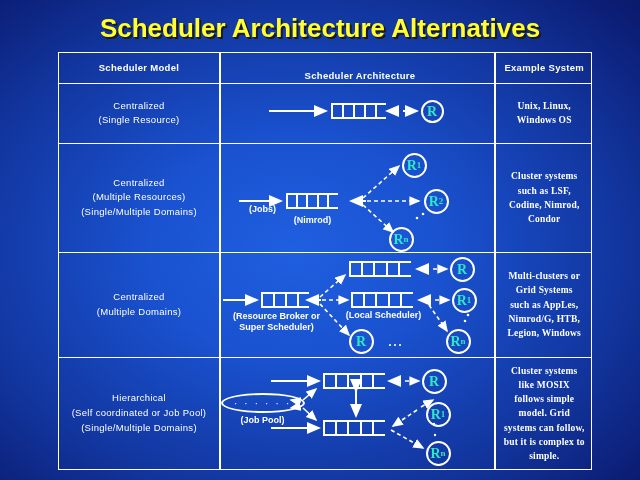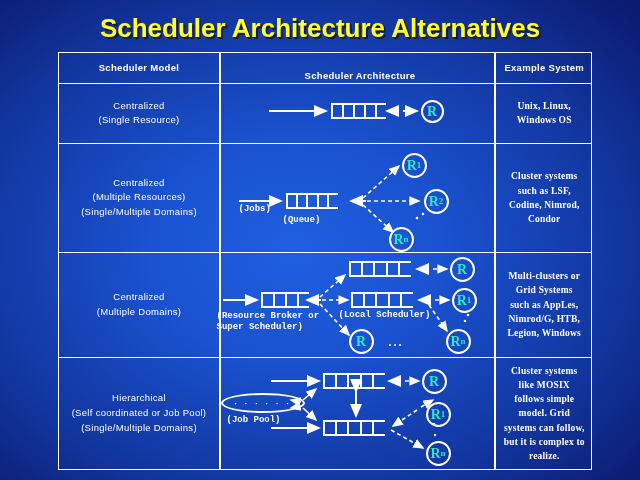--- a/index.html
+++ b/index.html
@@ -134,24 +134,25 @@
     align-items: center;
     justify-content: center;
     color: #ffffff;
     font-size: 11px;
     letter-spacing: 2px;
     font-family: "Liberation Serif", serif;
   }
   .dlabel {
     position: absolute;
     color: #ffffff;
-    font-family: Liberation Mono, monospace;
+    font-family: Liberation Sans, sans-serif;
     font-weight: bold;
     font-size: 9px;
     white-space: nowrap;
+    text-align: center;
     line-height: 1.25;
   }
   .dots {
     position: absolute;
     color: #ffffff;
     font-family: "Liberation Serif", serif;
     font-weight: bold;
     font-size: 12px;
     letter-spacing: 2px;
     white-space: nowrap;
@@ -261,21 +262,21 @@
         <circle cx="202" cy="70" r="1.3" fill="#ffffff"></circle>
       </svg>
       <div class="queue closed-left" style="left:65px;top:49px;width:52px;height:16px">
         <div class="qc"></div>
           <div class="qc"></div>
           <div class="qc"></div>
           <div class="qc"></div>
           <div class="qc"></div>
       </div>
       <div class="dlabel" style="left:18px;top:60px;width:48px">(Jobs)</div>
-      <div class="dlabel" style="left:62px;top:71px;width:60px">(Queue)</div>
+      <div class="dlabel" style="left:62px;top:71px;width:60px">(Nimrod)</div>
       <div class="rnode" style="left:181px;top:9px;width:25px;height:25px">
         <span>R</span>
           <sub>1</sub>
       </div>
       <div class="rnode" style="left:203px;top:45px;width:25px;height:25px">
         <span>R</span>
           <sub>2</sub>
       </div>
       <div class="rnode" style="left:168px;top:83px;width:25px;height:25px">
         <span>R</span>
@@ -382,21 +383,21 @@
       </div>
     </div>
     <div class="cell ex-cell" style="left:436.5px;top:305px;width:97.5px;height:111px">
       <div>
         <div>Cluster systems</div>
         <div>like MOSIX</div>
         <div>follows simple</div>
         <div>model. Grid</div>
         <div>systems can follow,</div>
         <div>but it is complex to</div>
-        <div>realize.</div>
+        <div>simple.</div>
       </div>
     </div>
 
     <div class="diagram" style="left:161.5px;top:305px;width:273.5px;height:111px">
       <svg class="ov" width="274" height="111">
         <defs>
           <marker id="ah4" markerWidth="7" markerHeight="7" refX="6" refY="3" orient="auto">
             <path d="M0,0 L7,3 L0,6 z" fill="#ffffff"></path>
           </marker>
         </defs>

